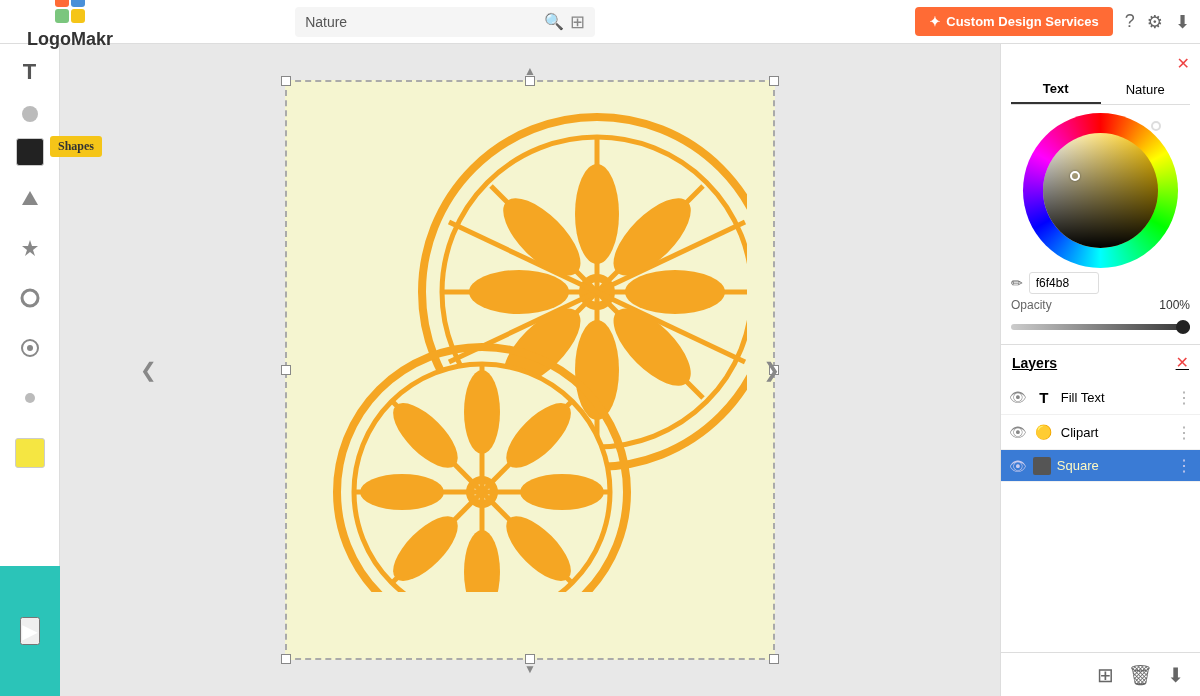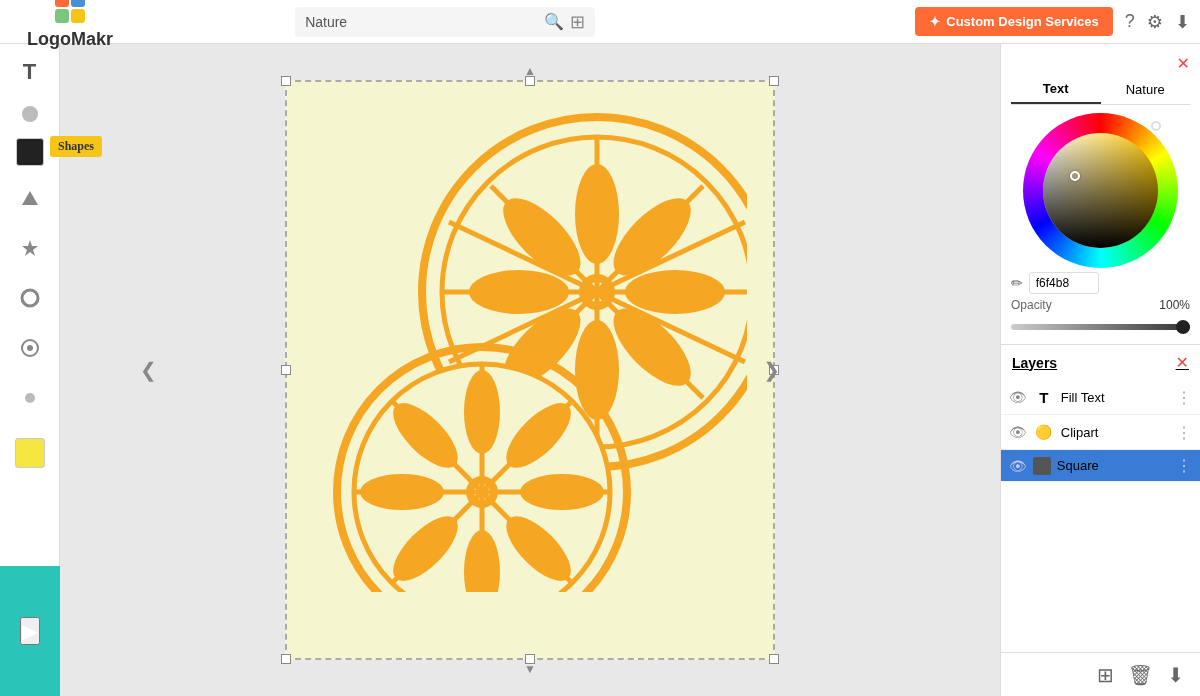--- a/index.html
+++ b/index.html
@@ -100,21 +100,21 @@
     .layers-header {
       display: flex; align-items: center; justify-content: space-between;
       padding: 8px 11px; font-size: 14px; font-weight: bold; text-decoration: underline;
     }
     .layers-close { background: none; border: none; cursor: pointer; color: #e44; font-size: 16px; }
     .layer-item {
       display: flex; align-items: center; gap: 6px;
       padding: 6px 8px; font-size: 13px; cursor: pointer; border-bottom: 1px solid #f0f0f0;
     }
     .layer-item.selected { background: #3a7bd5; color: white; }
-    .layer-item.selected .layer-name { color: #000000; }
+    .layer-item.selected .layer-name { color: #fef9c3; }
     .layer-eye { font-size: 14px; color: #888; cursor: pointer; }
     .layer-thumb {
       width: 22px; height: 22px; display: flex; align-items: center; justify-content: center; font-size: 14px;
     }
     .layer-name { flex: 1; font-size: 13px; }
     .layer-menu { font-size: 16px; color: #aaa; cursor: pointer; }
     .layer-item.selected .layer-eye,
     .layer-item.selected .layer-menu { color: #cce; }
 
     

